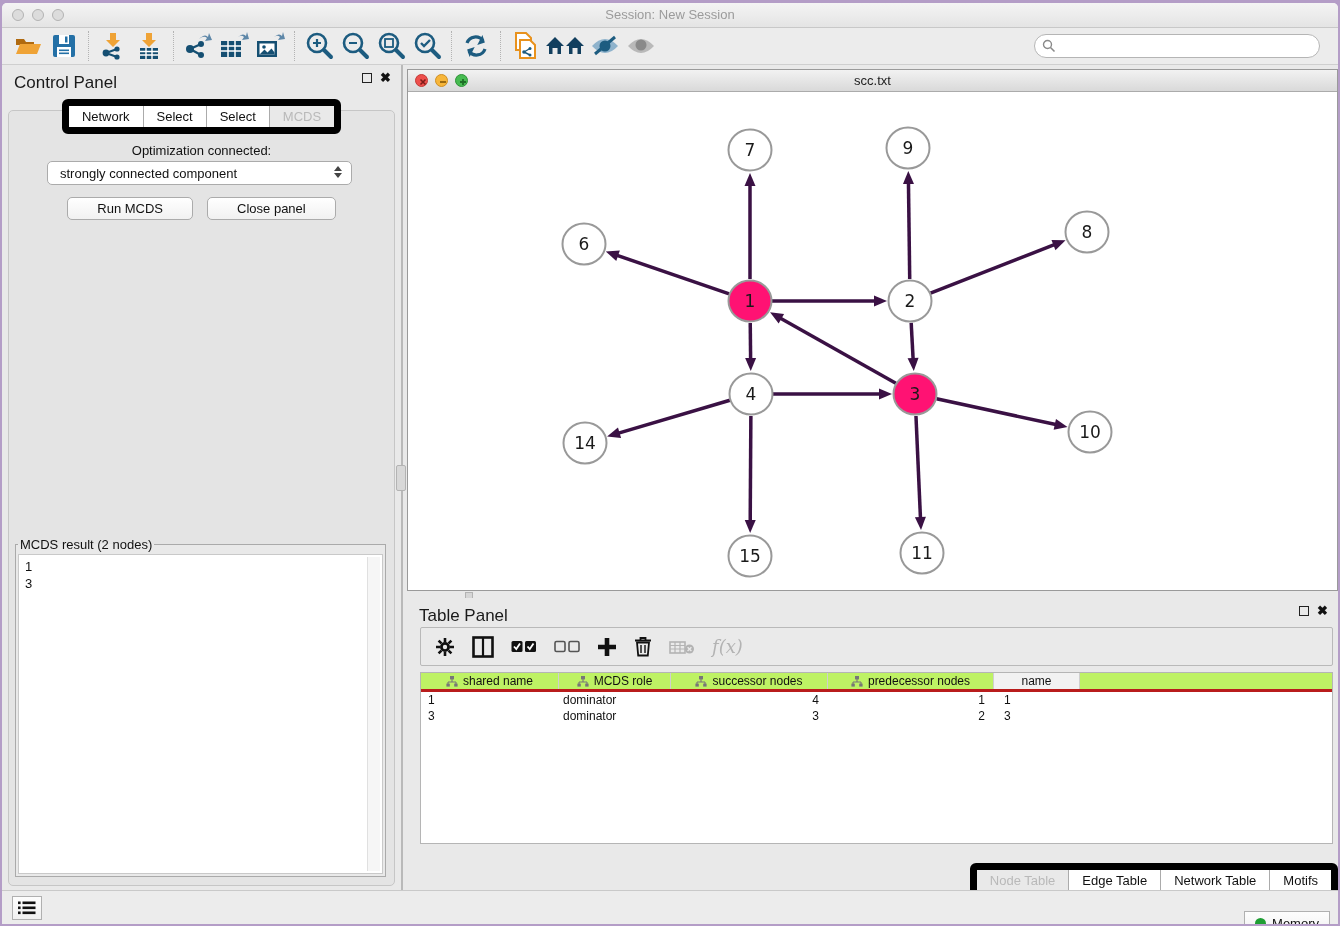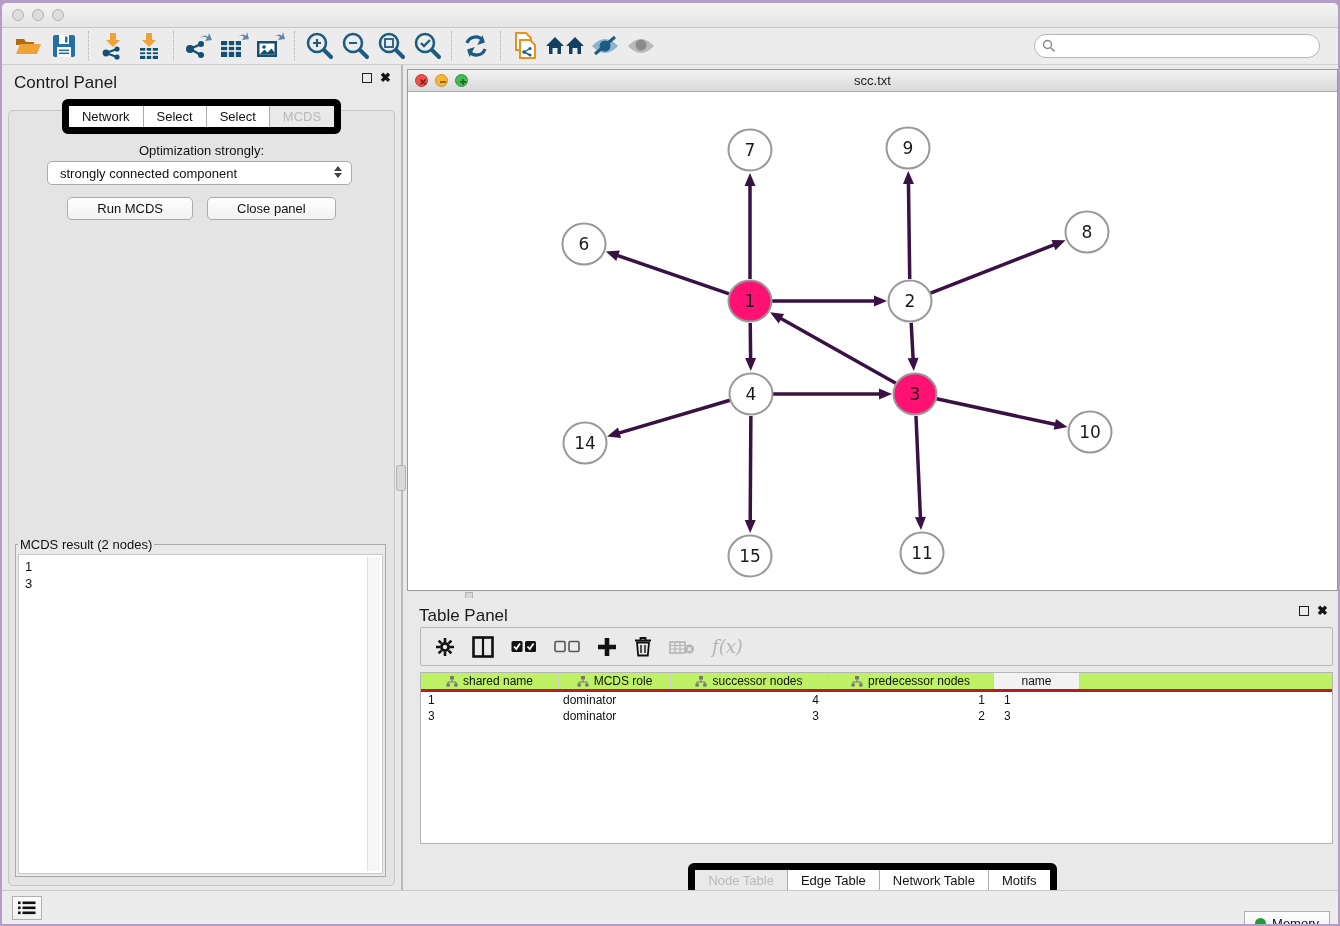--- a/index.html
+++ b/index.html
@@ -99,21 +99,21 @@
   .th { display:flex; align-items:center; justify-content:center; gap:5px;
         font-size:12px; color:#111; border-right:1px solid #cfcfcf; position:relative; }
   .th:last-child { background:#f2f2f2; }
   .tbl-row { display:flex; height:16px; font-size:12px; color:#111; }
   .td { padding:1px 0; }
   .c0 { width:138px; } .c1 { width:112px; } .c2 { width:157px; } .c3 { width:166px; } .c4 { width:86px; }
   .td.c0 { padding-left:7px; } .td.c1 { padding-left:4px; }
   .td.c2,.td.c3 { text-align:right; padding-right:9px; }
   .td.c4 { padding-left:10px; }
 
-  .tp-tabs { position:absolute; left:0; right:0; top:265px; text-align:center; }
+  .tp-tabs { position:absolute; left:0; right:0; top:265px; text-align:right; }
 
   
   .statusbar { position:absolute; left:0; bottom:0; width:100%; height:34px; background:#ececec;
                border-top:1px solid #c9c9c9; }
   .sb-left { position:absolute; left:10px; top:5px; width:30px; height:24px;
              background:linear-gradient(#fdfdfd,#f0f0f0); border:1px solid #b0b0b0;
              display:flex; align-items:center; justify-content:center; }
   .sb-mem { position:absolute; right:8px; top:20px; height:24px;
             background:linear-gradient(#fdfdfd,#f0f0f0); border:1px solid #b0b0b0;
             display:flex; align-items:center; gap:6px; padding:0 10px; font-size:13px; color:#111; }
@@ -124,20 +124,21 @@
 
 <div class="desktop">
   <div class="window">
 
     <div class="titlebar">
       <div class="tl-group">
         <span class="tl"></span>
         <span class="tl"></span>
         <span class="tl"></span>
       </div>
+      <div class="title">Session: New Session</div>
     </div>
 
     <div class="toolbar">
       <div class="tbtn">
         <svg width="28" height="24" viewBox="0 0 28 24">
           <path d="M2 5 h8 l2 3 h8 v3 H2 z" fill="#b06a10"></path>
           <path d="M2 20 L6 10 h21 l-4 10 z" fill="#efa336"></path>
         </svg>
       </div>
       <div class="tbtn">
@@ -284,21 +285,21 @@
         </div>
         <div class="cp-tabs">
           <span class="seg">
             <span class="sg">Network</span>
             <span class="sg">Select</span>
             <span class="sg">Select</span>
             <span class="sg dis">MCDS</span>
           </span>
         </div>
         <div class="cp-body">
-          <div class="opt-label">Optimization strongly:</div>
+          <div class="opt-label">Optimization connected:</div>
           <div class="opt-select">
             <span>strongly connected component</span>
             <span class="chev">
                 <i class="up"></i>
                 <i class="dn"></i>
               </span>
           </div>
           <div class="cp-btnrow">
             <button class="mbtn">Run MCDS</button>
             <button class="mbtn">Close panel</button>

